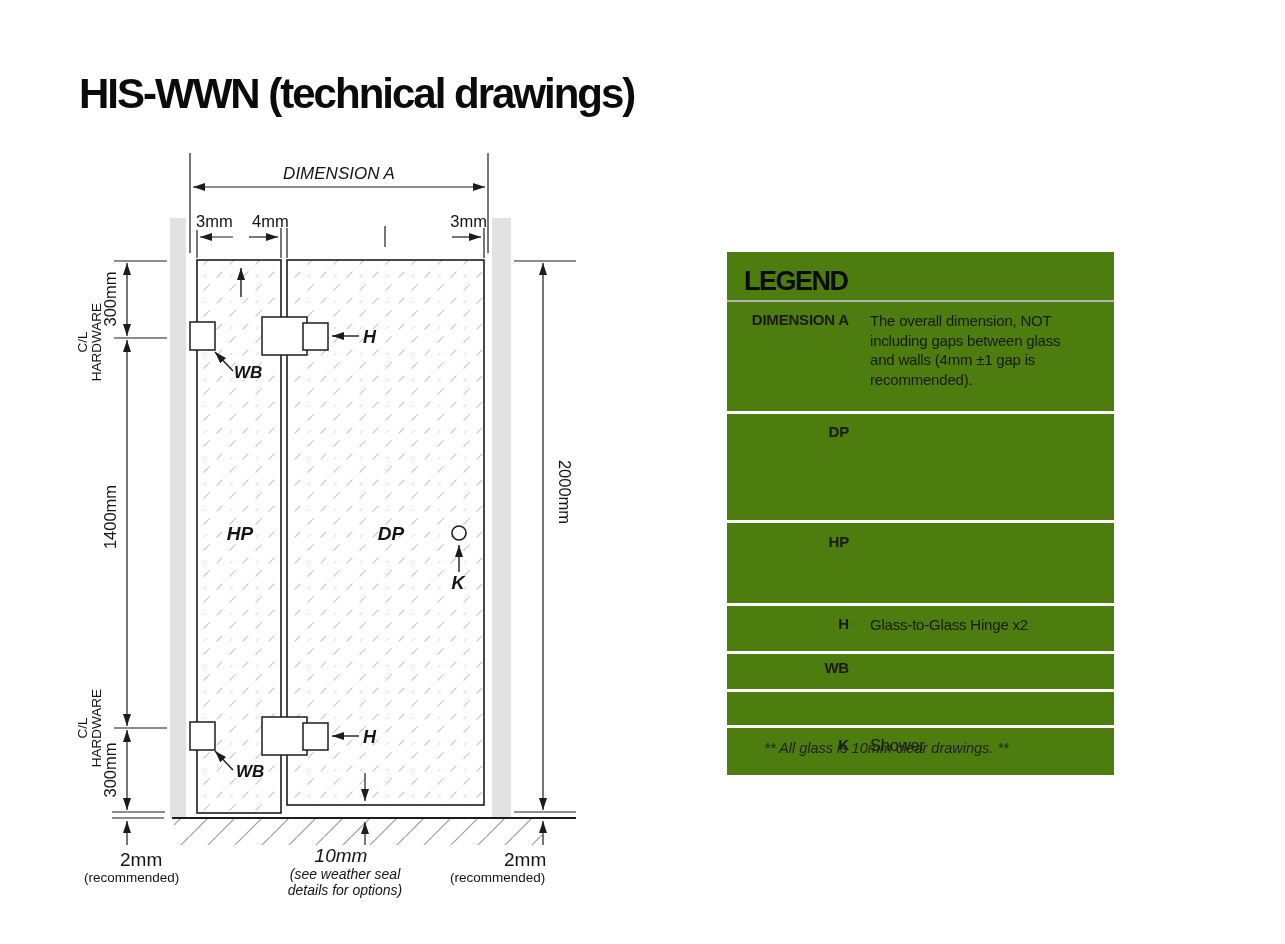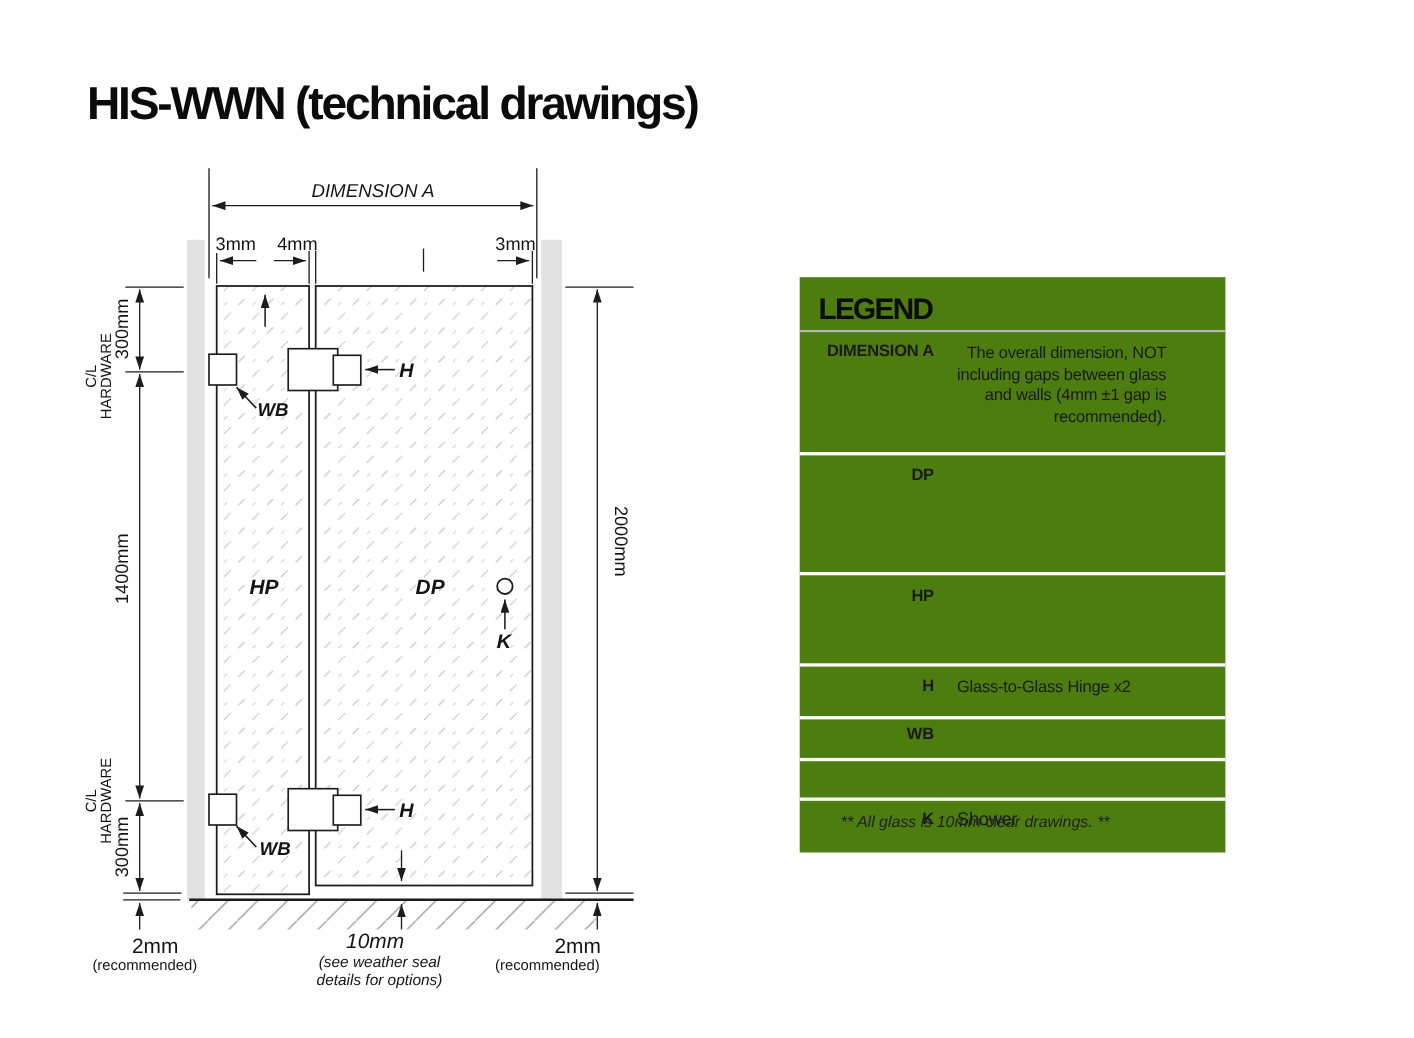--- a/index.html
+++ b/index.html
@@ -28,21 +28,21 @@
     font-size:27px;font-weight:700;letter-spacing:-1.5px;color:#0b0b0b;
   }
   .legend-row{display:flex;align-items:flex-start;}
   .legend-row + .legend-row{border-top:3px solid #ffffff;}
   .legend-term{
     flex:0 0 106px;margin-left:16px;text-align:right;
     font-weight:700;font-size:15px;letter-spacing:-0.2px;
   }
   .legend-desc{
     margin-left:21px;font-size:15px;letter-spacing:-0.2px;
-    line-height:19.5px;white-space:pre-line;text-align:right;
+    line-height:19.5px;white-space:pre-line;
   }
   .row-dima   {height:100px;padding-top:9px;}
   .row-dp     {height:97px;padding-top:9px;}
   .row-hp     {height:70px;padding-top:10px;}
   .row-h      {height:36px;padding-top:9px;}
   .row-wb     {height:30px;padding-top:5px;}
   .row-empty  {height:33px;}
   .row-k      {height:39px;padding-top:8px;}
   .row-wb .legend-desc{white-space:nowrap;}
   .row-k .legend-desc{font-size:16.5px;}

